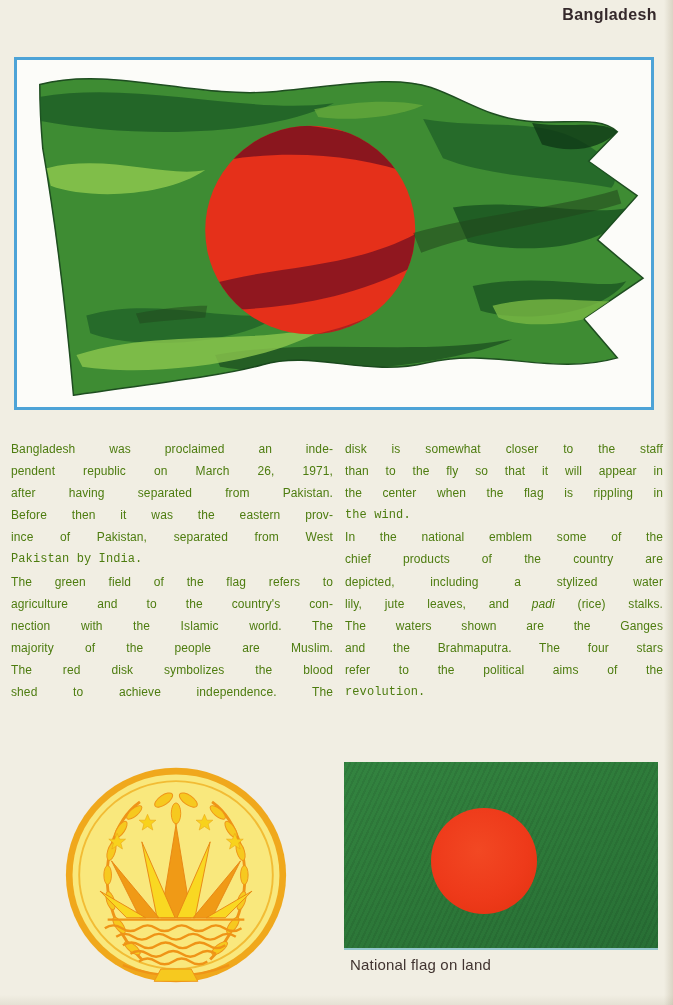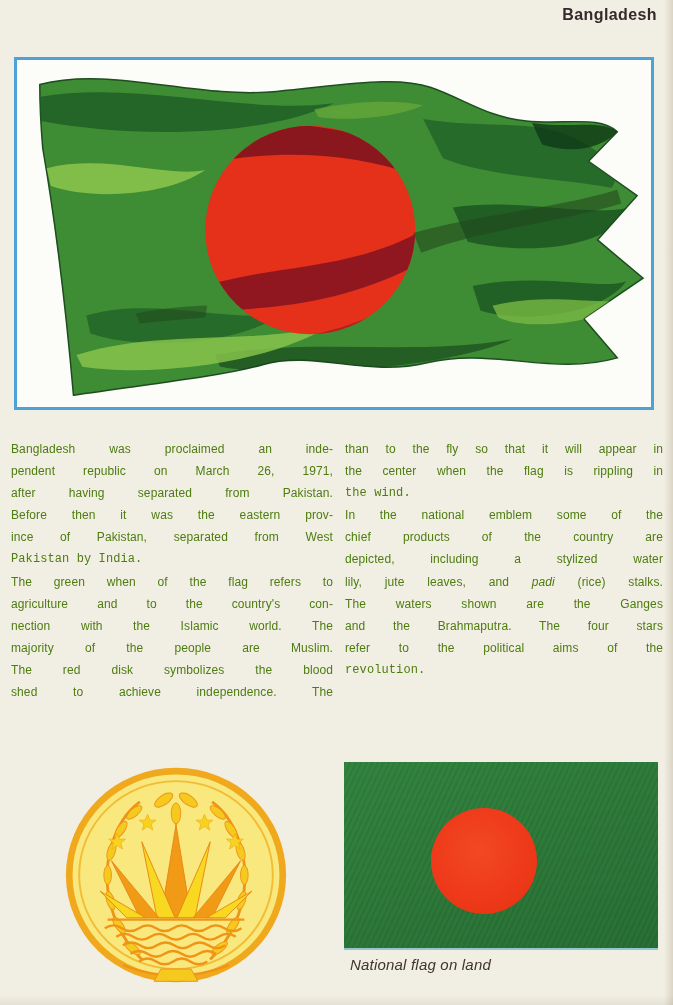--- a/index.html
+++ b/index.html
@@ -38,21 +38,21 @@
   }
   .col{width:322px;color:#4d7c0f;font-size:12px;line-height:22.1px;
     letter-spacing:.1px;}
   .col.right{width:318px;}
   .line{text-align:justify;text-align-last:justify;white-space:normal;}
   .line.par-end{text-align-last:left;font-family:Liberation Mono, monospace;}
   .figures{position:absolute;left:0;top:0;width:673px;height:1005px;pointer-events:none;}
   .arms-wrap{position:absolute;left:62px;top:764px;width:228px;height:224px;}
   .arms-wrap svg{display:block;width:100%;height:100%;}
   .caption{
-    position:absolute;font-style:italic;font-size:15px;color:#413430;
+    position:absolute;font-size:15px;color:#413430;
     letter-spacing:.2px;
   }
   .arms-caption{left:252px;top:1016px;}
   .landflag-caption{left:350px;top:956px;}
   .landflag{
     position:absolute;left:344px;top:762px;width:314px;height:186px;
     background:
       repeating-linear-gradient(115deg,rgba(0,0,0,.07) 0 2px,rgba(0,0,0,0) 2px 5px),
       linear-gradient(160deg,#338440 0%,#2e7b3a 45%,#286f35 100%);
     box-shadow:0 2px 0 rgba(70,168,185,.55);
@@ -121,30 +121,31 @@
     <div class="col left" id="col-left">
         <div>
           <div class="line">Bangladesh was proclaimed an inde-</div>
           <div class="line">pendent republic on March 26, 1971,</div>
           <div class="line">after having separated from Pakistan.</div>
           <div class="line">Before then it was the eastern prov-</div>
           <div class="line">ince of Pakistan, separated from West</div>
           <div class="line par-end">Pakistan by India.</div>
         </div>
         <div>
-          <div class="line">The green when of the flag refers to</div>
+          <div class="line">The green field of the flag refers to</div>
           <div class="line">agriculture and to the country's con-</div>
           <div class="line">nection with the Islamic world. The</div>
           <div class="line">majority of the people are Muslim.</div>
           <div class="line">The red disk symbolizes the blood</div>
           <div class="line">shed to achieve independence. The</div>
         </div>
       </div>
     <div class="col right" id="col-right">
         <div>
+          <div class="line">disk is somewhat closer to the staff</div>
           <div class="line">than to the fly so that it will appear in</div>
           <div class="line">the center when the flag is rippling in</div>
           <div class="line par-end">the wind.</div>
         </div>
         <div>
           <div class="line">In the national emblem some of the</div>
           <div class="line">chief products of the country are</div>
           <div class="line">depicted, including a stylized water</div>
           <div class="line">lily, jute leaves, and <i>padi</i> (rice) stalks.</div>
           <div class="line">The waters shown are the Ganges</div>

